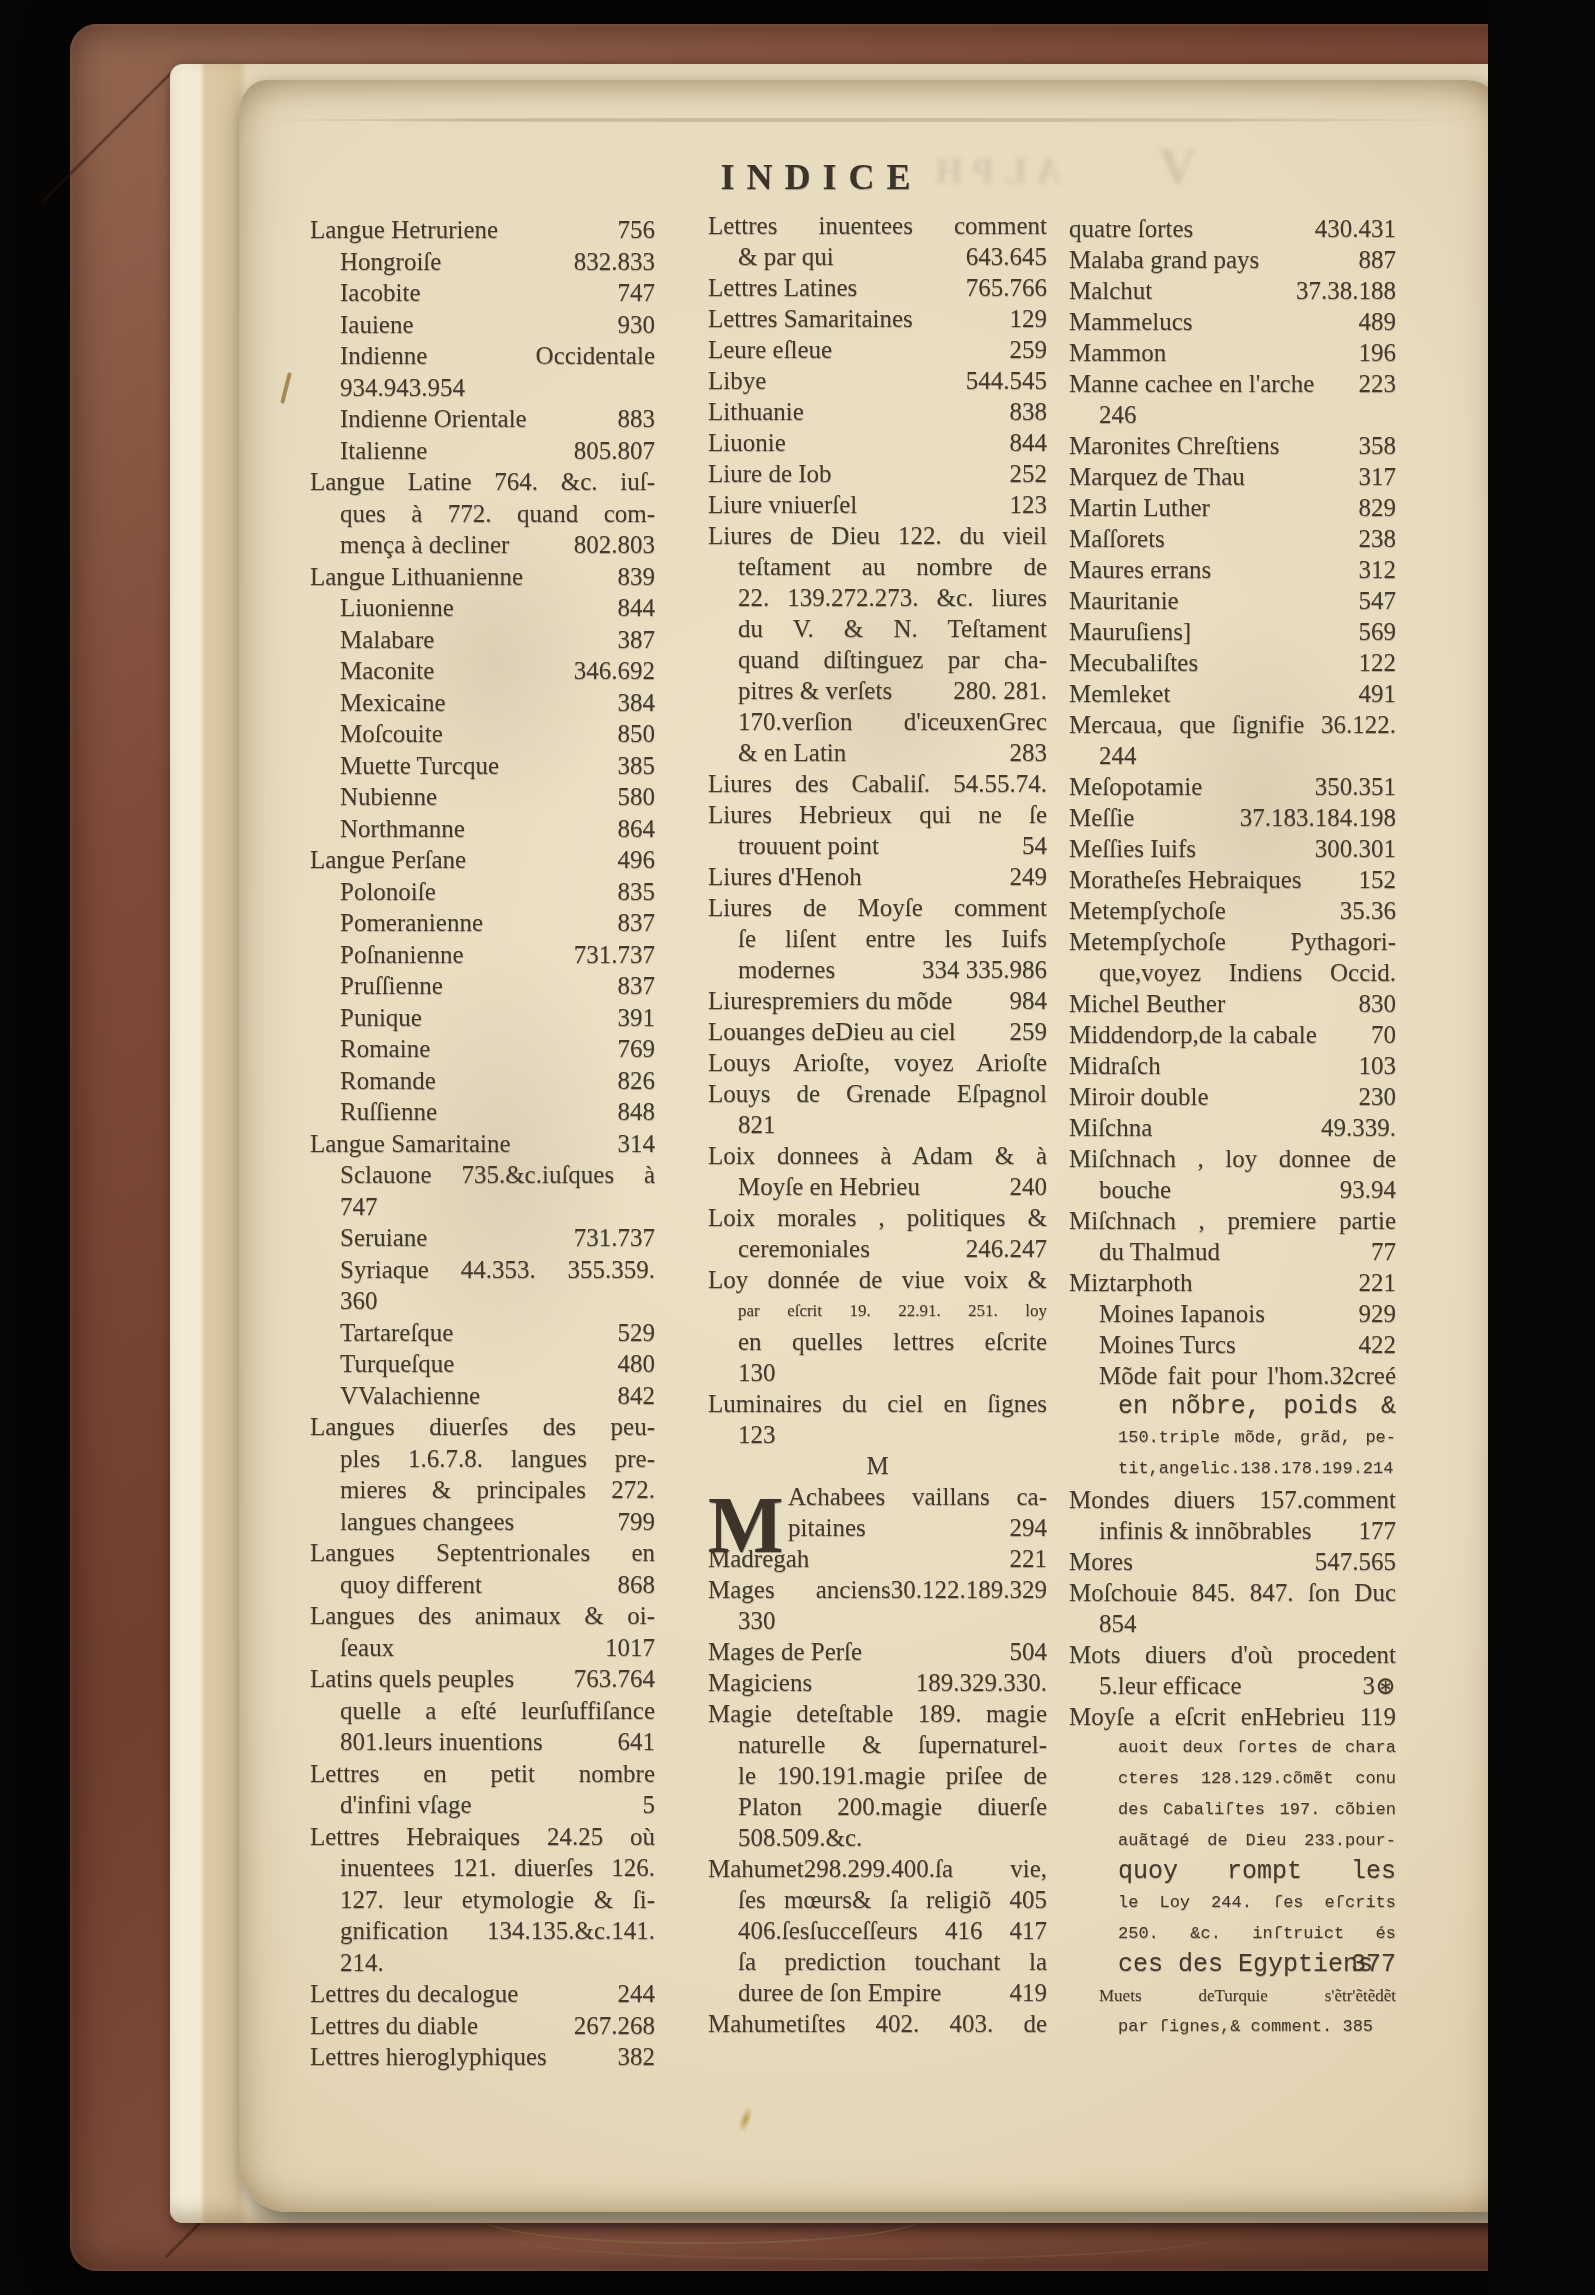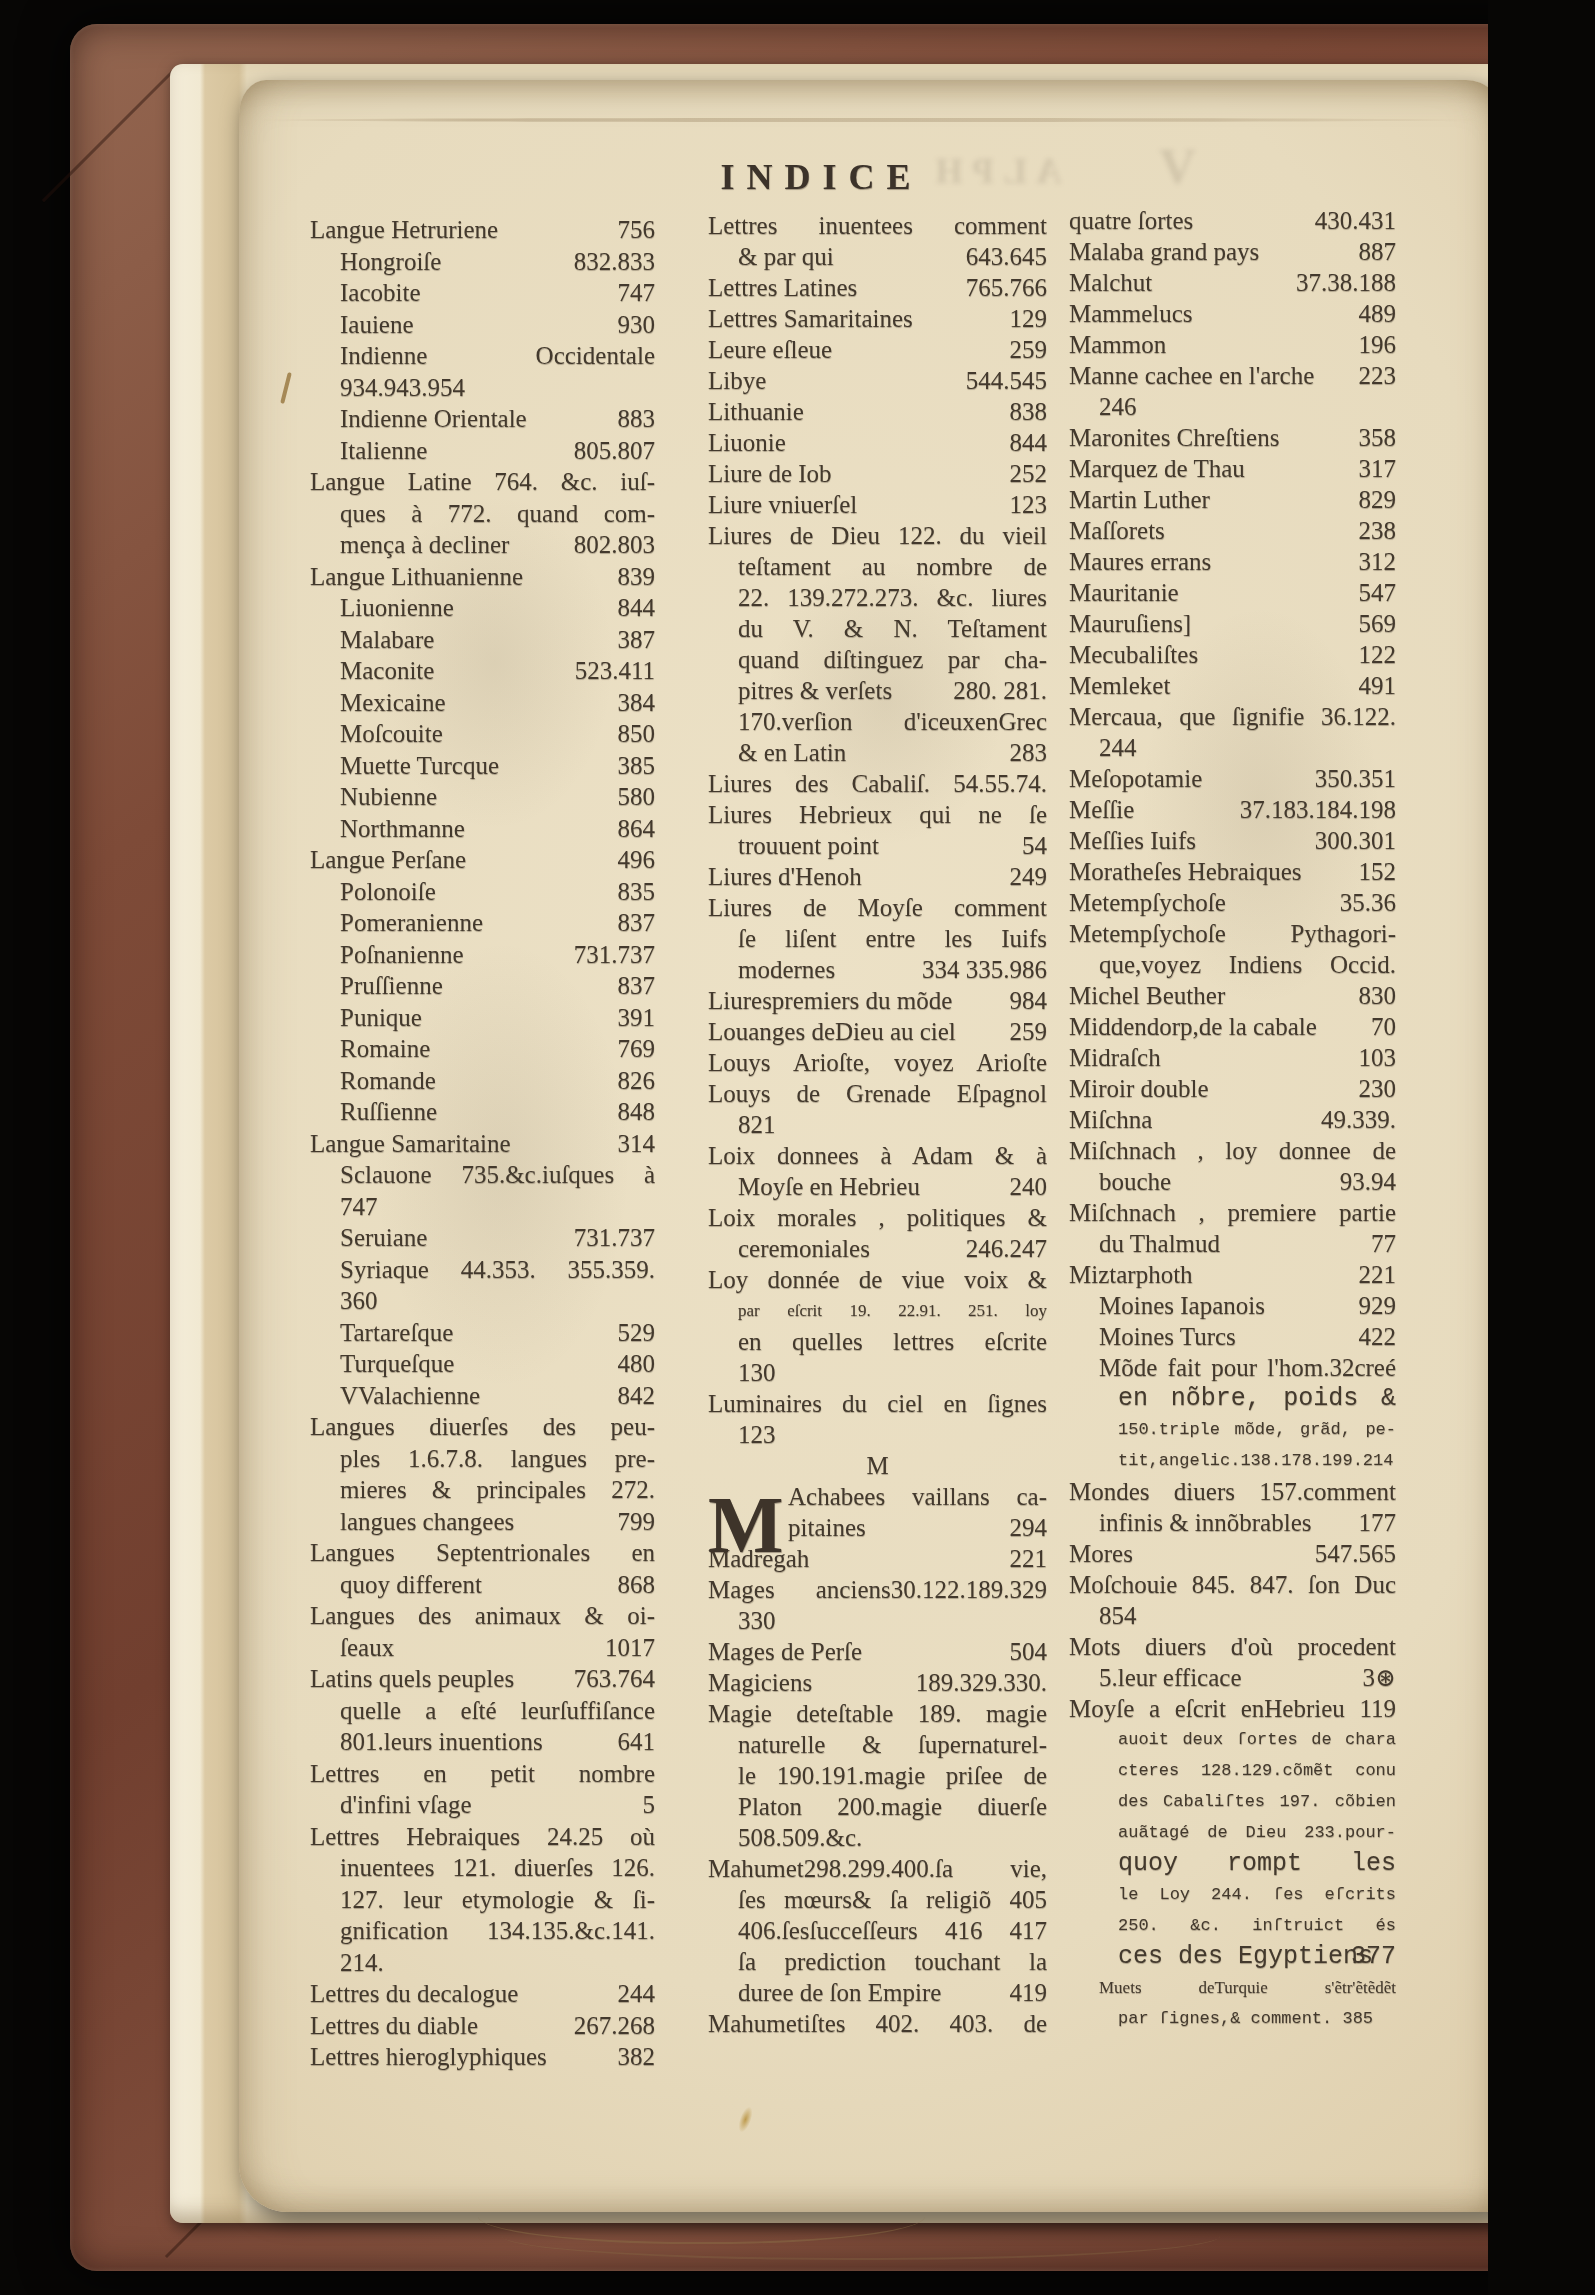--- a/index.html
+++ b/index.html
@@ -44,21 +44,21 @@
   #stain{position:absolute;left:740px;top:2106px;width:11.2px;height:27px;border-radius:50%;
     background:radial-gradient(closest-side,rgba(176,134,42,.75),rgba(176,134,42,0));transform:rotate(20deg);}
   
   #title{position:absolute;left:702px;top:156px;width:239px;text-align:center;
     font-size:36px;font-weight:bold;letter-spacing:12px;color:#3c332a;
     text-shadow:0.4px 0.6px 0.8px rgba(60,48,34,.4);}
   .column{position:absolute;color:#43392d;font-size:25px;
     text-shadow:0.3px 0.5px 0.7px rgba(67,55,40,.35);}
   .col0{left:294px;top:214px;width:345px;margin-left:16px;--lh:31.5px;}
   .col1{left:708px;top:210px;width:339px;--lh:31px;}
-  .col2{left:1069px;top:205px;width:327px;--lh:31px;}
+  .col2{left:1069px;top:213px;width:327px;--lh:31px;}
   .line{position:relative;height:var(--lh);line-height:var(--lh);overflow:hidden;}
   .line .num{position:absolute;right:0;top:0;}
   .j{text-align:justify;text-align-last:justify;}
   .in1{padding-left:30px;}
   .in2{padding-left:49px;font-family:Liberation Mono, monospace;}
   .in3{padding-left:80px;}
   .s{font-size:17px;}
   .heading{text-align:center;text-align-last:center;}
   .dropcap{position:absolute;left:0;font-size:80px;line-height:67px;height:69px;width:77px;
     font-weight:bold;color:#3e342a;text-shadow:0.5px 0.6px 0.8px rgba(60,48,34,.4);z-index:2;overflow:visible;}
@@ -103,21 +103,21 @@
       <div class="line j in1"><span class="t">Indienne Occidentale</span></div>
       <div class="line in1"><span class="t">934.943.954</span></div>
       <div class="line in1"><span class="t">Indienne Orientale</span><span class="num">883</span></div>
       <div class="line in1"><span class="t">Italienne</span><span class="num">805.807</span></div>
       <div class="line j"><span class="t">Langue Latine 764. &amp;c. iuſ-</span></div>
       <div class="line j in1"><span class="t">ques à 772. quand com-</span></div>
       <div class="line in1"><span class="t">mença à decliner</span><span class="num">802.803</span></div>
       <div class="line"><span class="t">Langue Lithuanienne</span><span class="num">839</span></div>
       <div class="line in1"><span class="t">Liuonienne</span><span class="num">844</span></div>
       <div class="line in1"><span class="t">Malabare</span><span class="num">387</span></div>
-      <div class="line in1"><span class="t">Maconite</span><span class="num">523.411</span></div>
+      <div class="line in1"><span class="t">Maconite</span><span class="num">346.692</span></div>
       <div class="line in1"><span class="t">Mexicaine</span><span class="num">384</span></div>
       <div class="line in1"><span class="t">Moſcouite</span><span class="num">850</span></div>
       <div class="line in1"><span class="t">Muette Turcque</span><span class="num">385</span></div>
       <div class="line in1"><span class="t">Nubienne</span><span class="num">580</span></div>
       <div class="line in1"><span class="t">Northmanne</span><span class="num">864</span></div>
       <div class="line"><span class="t">Langue Perſane</span><span class="num">496</span></div>
       <div class="line in1"><span class="t">Polonoiſe</span><span class="num">835</span></div>
       <div class="line in1"><span class="t">Pomeranienne</span><span class="num">837</span></div>
       <div class="line in1"><span class="t">Poſnanienne</span><span class="num">731.737</span></div>
       <div class="line in1"><span class="t">Pruſſienne</span><span class="num">837</span></div>

